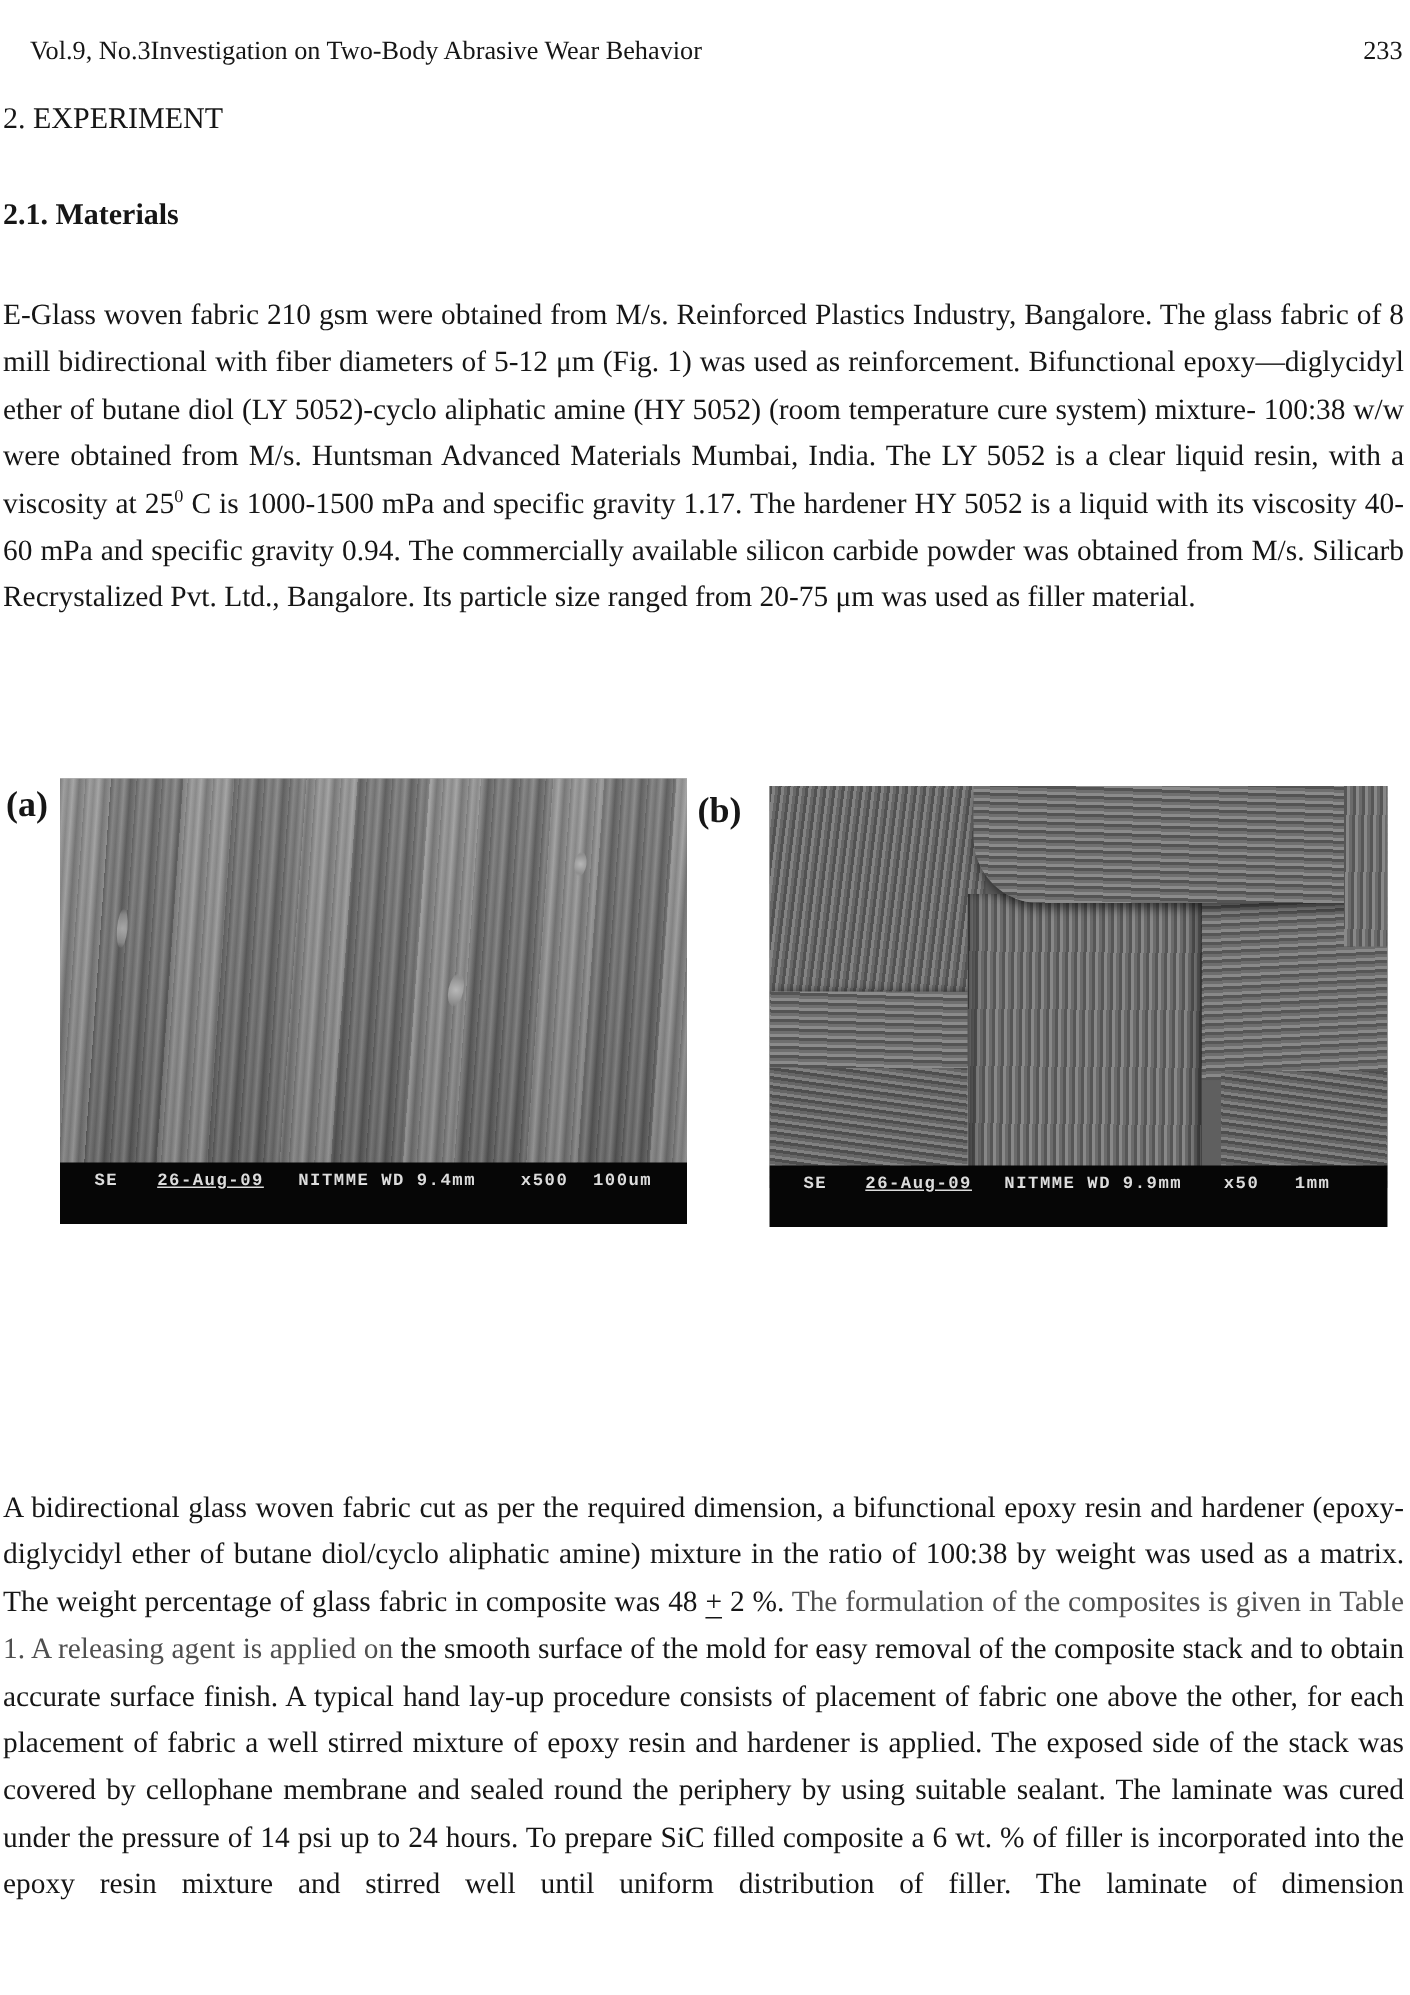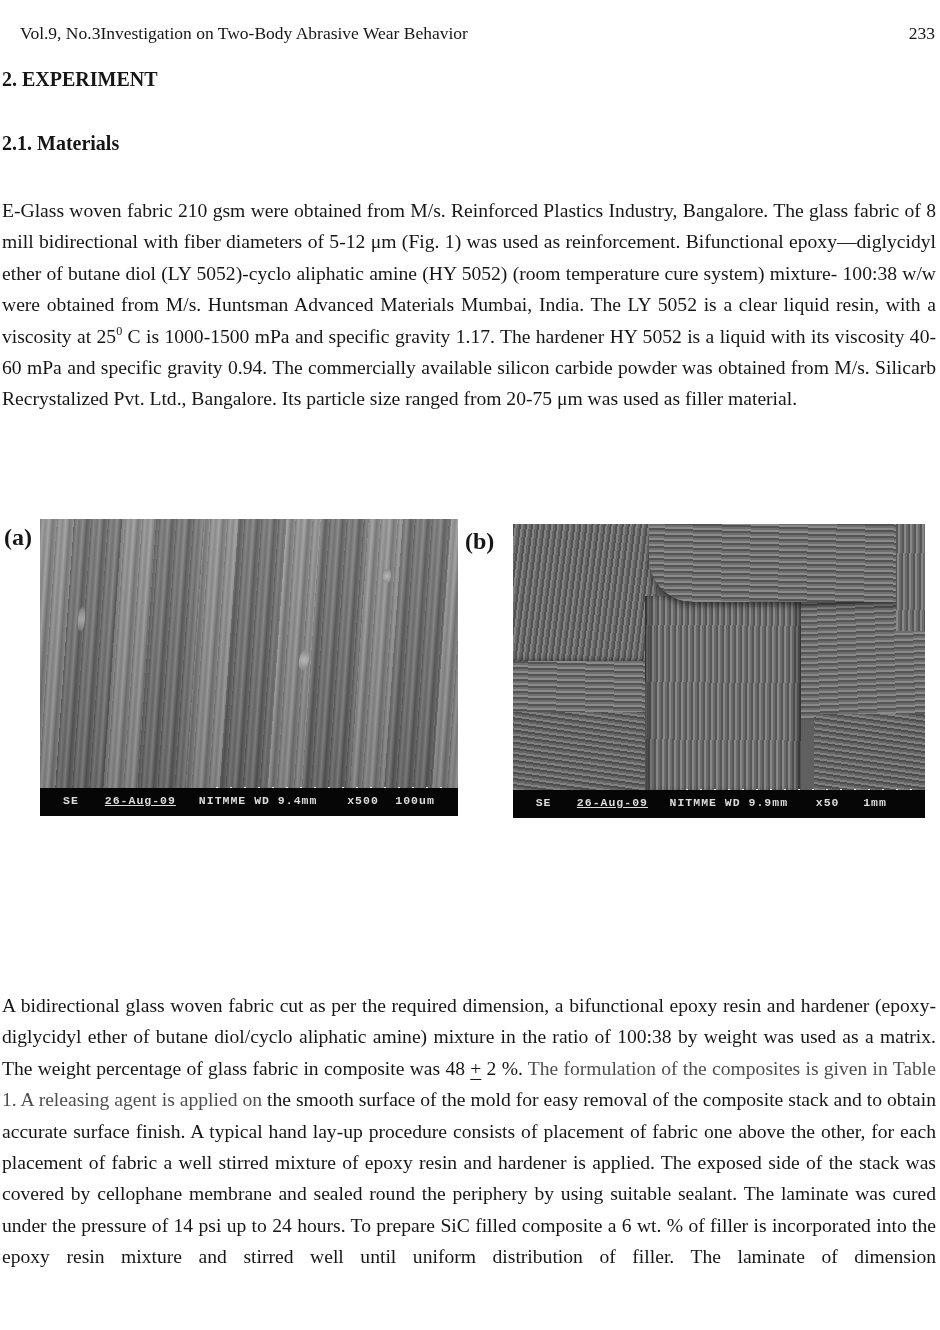--- a/index.html
+++ b/index.html
@@ -9,21 +9,21 @@
   }
   
   .running-header{
     position:absolute;top:1px;left:20px;right:5px;display:flex;align-items:flex-start;
     font-size:17.5px;line-height:20px;margin-top:22px;
   }
   .running-header .hleft{flex:0 0 auto;}
   .running-header .hcenter{flex:1 1 auto;text-align:left;}
   .running-header .hright{flex:0 0 auto;}
   
-  .h-experiment{position:absolute;top:68px;left:2px;margin:0;font-size:20px;font-weight:bold;}
+  .h-experiment{position:absolute;top:68px;left:2px;margin:0;font-size:20px;font-weight:normal;}
   .h-materials{position:absolute;top:132px;left:2px;margin:0;font-size:20px;font-weight:bold;}
   .h-fabrication{position:absolute;top:926px;left:2px;margin:0;font-size:20px;font-weight:bold;}
   
   .body-text{
     position:absolute;left:2px;width:934px;margin:0;
     font-size:19.6px;line-height:31.4px;text-align:justify;
   }
   .p-materials{top:195px;}
   .p-fabrication{top:990px;text-align-last:justify;}
   .body-text sup{font-size:0.62em;line-height:0;vertical-align:super;}
@@ -59,21 +59,21 @@
   .bp-topleft{left:0;top:0;width:35%;height:53%;}
   .bp-toptow{left:33%;top:0;width:67%;height:29%;border-radius:0 0 26px 44px;box-shadow:0 5px 7px -2px rgba(0,0,0,0.55);}
   .bp-rightedge{left:93%;top:0;width:7%;height:40%;}
   .bp-center{left:32%;top:27%;width:38%;height:73%;box-shadow:inset 7px 0 9px -4px rgba(0,0,0,0.55),inset -7px 0 9px -4px rgba(0,0,0,0.55);}
   .bp-leftmid{left:0;top:51%;width:34%;height:21%;box-shadow:0 -3px 5px -2px rgba(0,0,0,0.4);}
   .bp-leftbottom{left:0;top:70%;width:33%;height:30%;}
   .bp-righttow{left:69%;top:27%;width:31%;height:46%;box-shadow:0 -3px 5px -2px rgba(0,0,0,0.45);}
   .bp-rightbottom{left:73%;top:71%;width:27%;height:29%;}
   
   .sem-bar{
-    position:absolute;left:0;right:0;bottom:0;height:28px;background:#060606;
+    position:absolute;left:0;right:0;bottom:0;height:41px;background:#060606;
     font-family:"Liberation Mono", monospace;font-size:11.5px;font-weight:bold;
     color:#dcdcdc;letter-spacing:1px;
   }
   .sem-bar span{position:absolute;top:6px;white-space:nowrap;}
   .bar-detector{left:5.5%;}
   .bar-date{left:15.5%;text-decoration:underline;}
   .bar-info{left:38%;}
   .bar-mag{left:73.5%;}
   .bar-scale{left:85%;}
   .sem-ticks{

